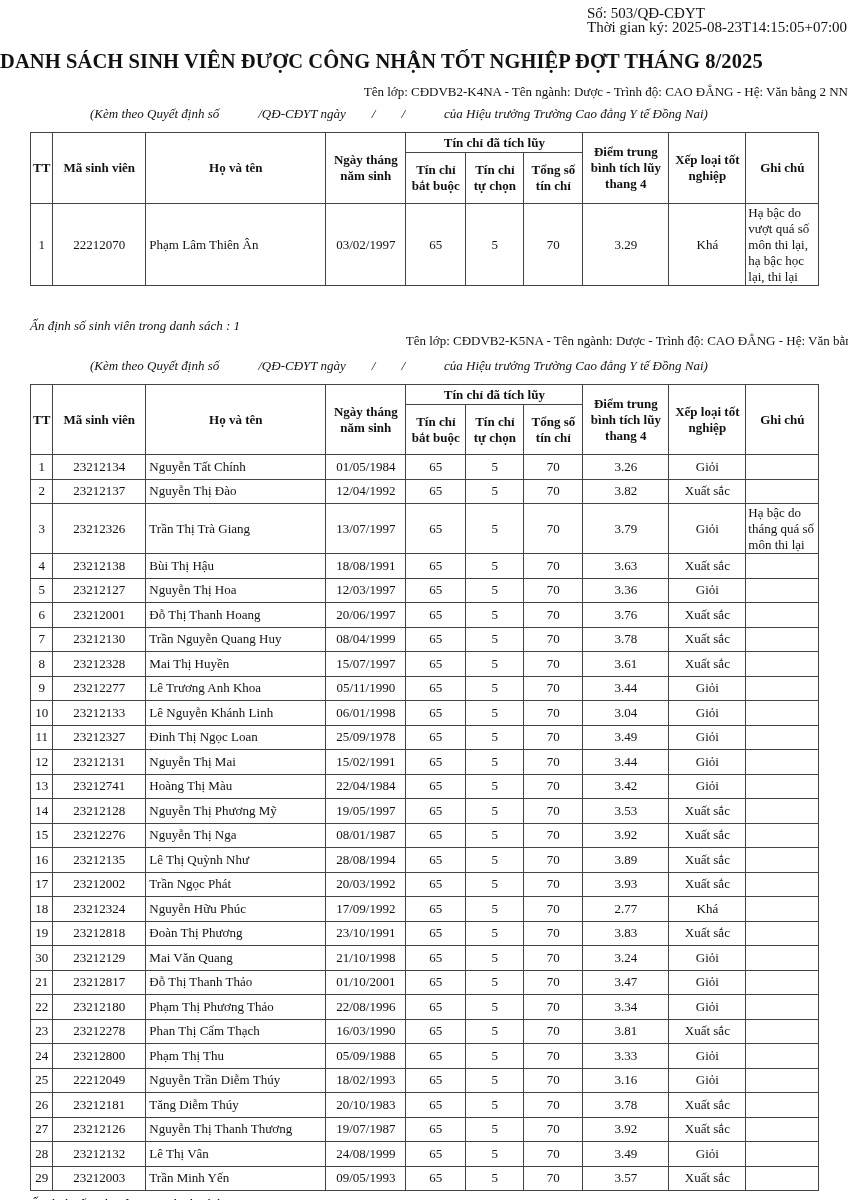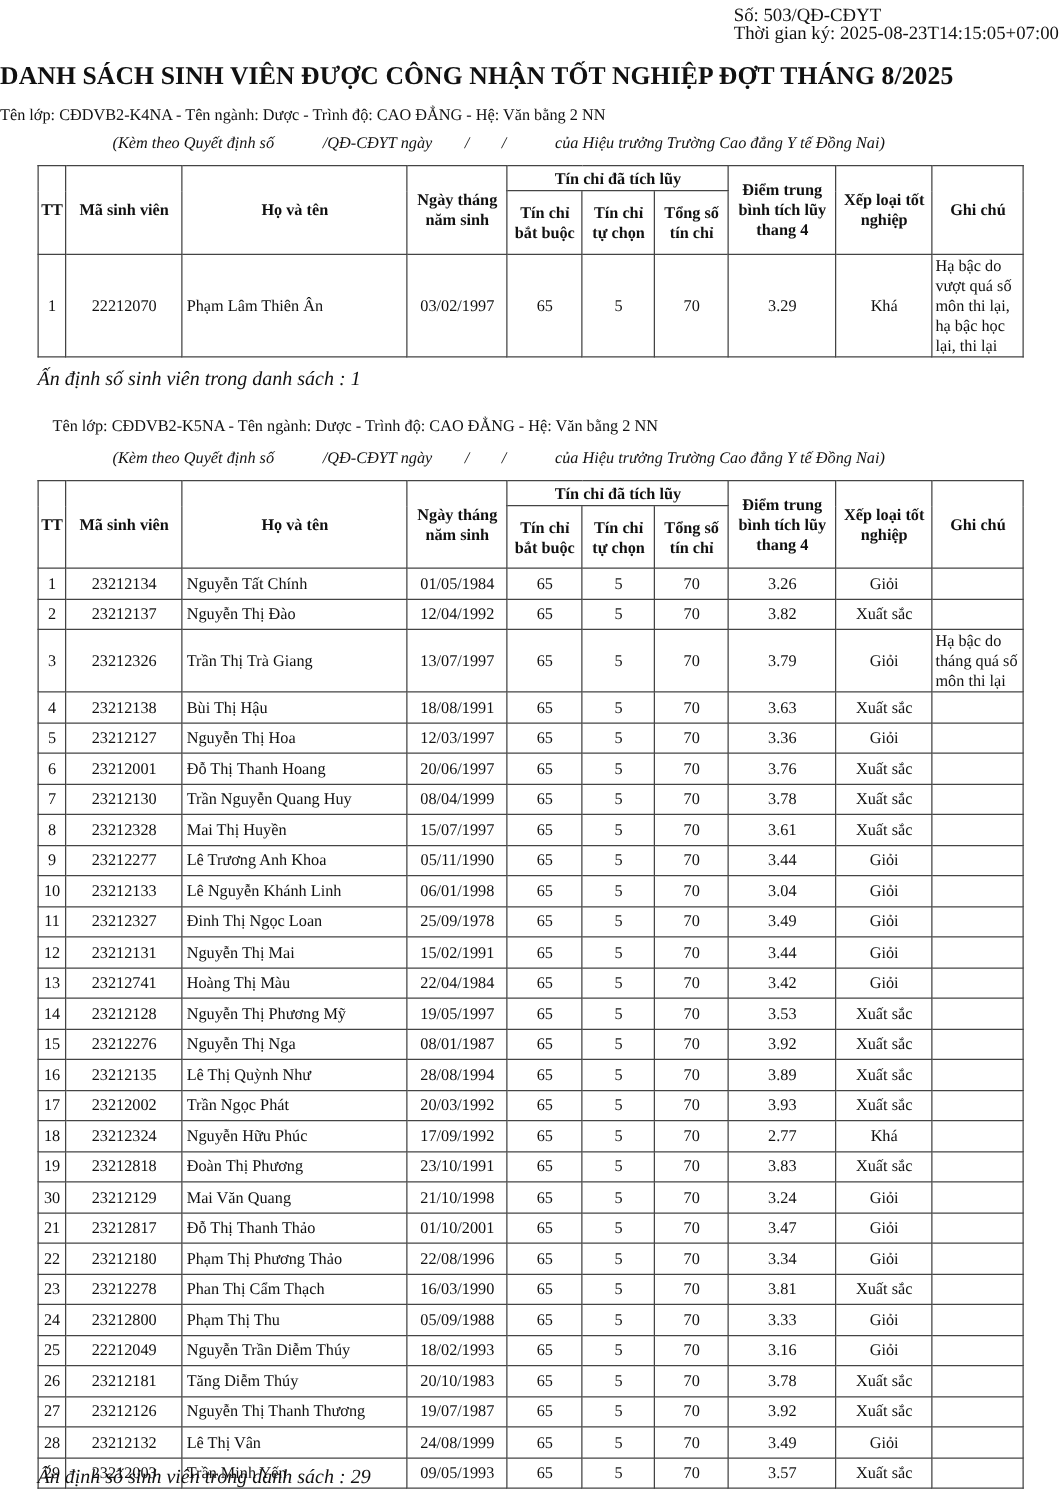--- a/index.html
+++ b/index.html
@@ -1,28 +1,28 @@
 <!DOCTYPE html>
 <html><head>
 <meta charset="utf-8">
 <style>
   html, body { margin:0; padding:0; background:#fff; }
   body { width:848px; height:1200px; position:relative; overflow:hidden;
          font-family:"Liberation Serif", "DejaVu Serif", serif; color:#111; }
   .meta { position:absolute; left:587px; top:6px; font-size:15px; line-height:14px; }
   .title { position:absolute; left:0; width:848px; top:50px; text-align:left;
            font-weight:bold; font-size:20.5px; letter-spacing:0.1px; }
-  .classline { position:absolute; left:0; width:848px; text-align:left; font-size:13px; }
+  .classline { position:absolute; left:0; width:848px; text-align:right; font-size:13px; }
   .decree { position:absolute; left:90px; font-size:13px; font-style:italic; white-space:pre;text-align:center; }
   table.list { position:absolute; left:30px; border-collapse:collapse; font-size:13px; table-layout:fixed; }
   table.list td, table.list th { border:1px solid #444; padding:0 2px; text-align:center; vertical-align:middle; }
   table.list th { font-weight:bold; line-height:16px; font-size:13px; }
   td.name { text-align:left !important; padding-left:3px !important; }
   td.note { text-align:left !important; line-height:16px; font-size:13px; vertical-align:top !important; padding-top:1px !important; }
-  .summary { position:absolute; left:30px; font-size:16px; font-style:italic; }
+  .summary { position:absolute; left:30px; font-size:13px; font-style:italic;margin-top:23px; }
   tr.r td { height:22.5px; }
 </style>
 </head>
 <body>
 
 <div class="meta">
   <div>Số: 503/QĐ-CĐYT</div>
   <div>Thời gian ký: 2025-08-23T14:15:05+07:00</div>
 </div>
 

